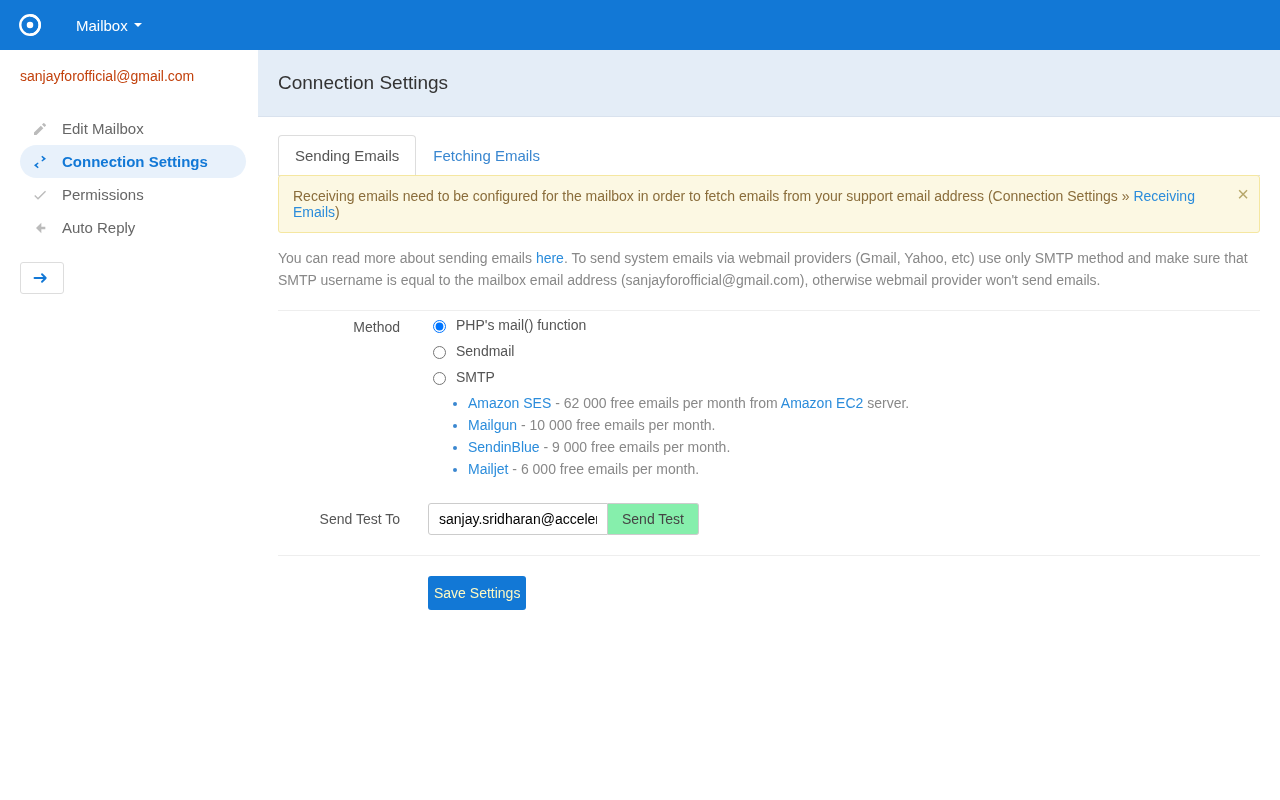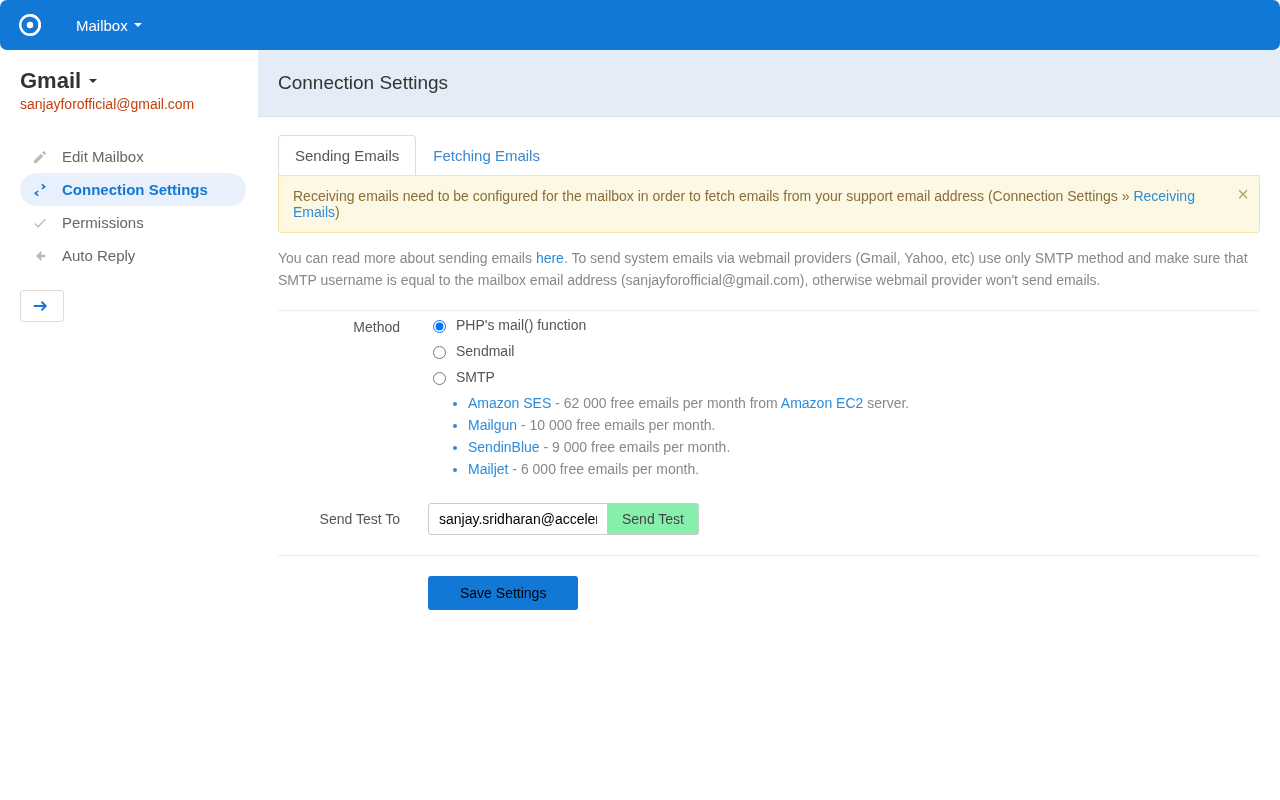--- a/index.html
+++ b/index.html
@@ -40,21 +40,21 @@
   .navbar { background:#0d6efd;}
   .navbar { background:#1573cc;}
   .navbar {
     background:#0d6efd;
     display:flex; align-items:stretch; color:#fff;
   }
   .navbar { background:#1278d6; }
   .navbar { background:#0d6efd; }
   .navbar { background:#1573cc; }
   .navbar { background:#0d6efd; }
-  .navbar { background:#1a73e8;border-radius:7px; }
+  .navbar { background:#1a73e8; }
   .navbar { background:#0d6efd; }
   .navbar { background:#1573cc; }
   .navbar { background:#0d6efd; }
   .navbar { background:#1a73e8; }
   .navbar { background:#0d6efd;}
   .navbar{background:#1573cc;display:flex;align-items:stretch;color:#fff;font-size:15px;}
   .navbar{background:#0d6efd;}
   .navbar{background:#1278d6;}
   .navbar{background:#0d6efd;}
   .navbar{background:#1a73e8;}
@@ -149,21 +149,21 @@
   .radio-line input{margin-right:10px;}
   .smtp-list{margin:8px 0 4px 22px;padding-left:18px;color:#888;}
   .smtp-list li{margin-bottom:6px;}
   .smtp-list li::marker{color:#3a87d0;}
 
   .form-group{display:flex;}
   .form-group input{border:1px solid #ccc;border-radius:3px 0 0 3px;padding:7px 10px;font-size:14px;width:180px;}
   .form-group button{border:1px solid #ccc;border-left:none;background:#86efac;border-radius:0 3px 3px 0;padding:7px 14px;font-size:14px;cursor:pointer;color:#444;}
   .help-text{color:#999;font-size:13px;margin-top:8px;}
 
-  .btn-primary{background:#1278d6;color:#000000;border:none;padding:9px 32px;border-radius:3px;font-size:14px;cursor:pointer;}
+  .btn-primary{background:#1278d6;color:#fef9c3;border:none;padding:9px 6px;border-radius:3px;font-size:14px;cursor:pointer;}
   hr.sep{border:none;border-top:1px solid #eee;margin:18px 0 20px;}
 
   svg{display:block;}
 </style>
 </head>
 <body>
 
 <div class="navbar">
   <div class="nav-left">
     <div class="brand">
@@ -176,24 +176,20 @@
     <div class="nav-item">
       <span>Mailbox</span>
         <span class="caret"></span>
     </div>
   </div>
 </div>
 
 <div class="main">
 
   <div class="sidebar">
-    <div class="mb-name">
-      <span>Gmail</span>
-      <span class="caret"></span>
-    </div>
     <div class="mb-email">sanjayforofficial@gmail.com</div>
 
     <ul class="sb-list">
       <li class="sb-item">
         <span class="sb-icon">
             <svg width="16" height="16" viewBox="0 0 24 24" fill="currentColor">
               <path d="M3 17.25V21h3.75L17 10.75l-3.75-3.75L3 17.25zM20.7 7.04a1 1 0 0 0 0-1.41l-2.34-2.34a1 1 0 0 0-1.41 0L15 5.25 18.75 9l1.95-1.96z"></path>
             </svg>
           </span>
         <span>Edit Mailbox</span>

